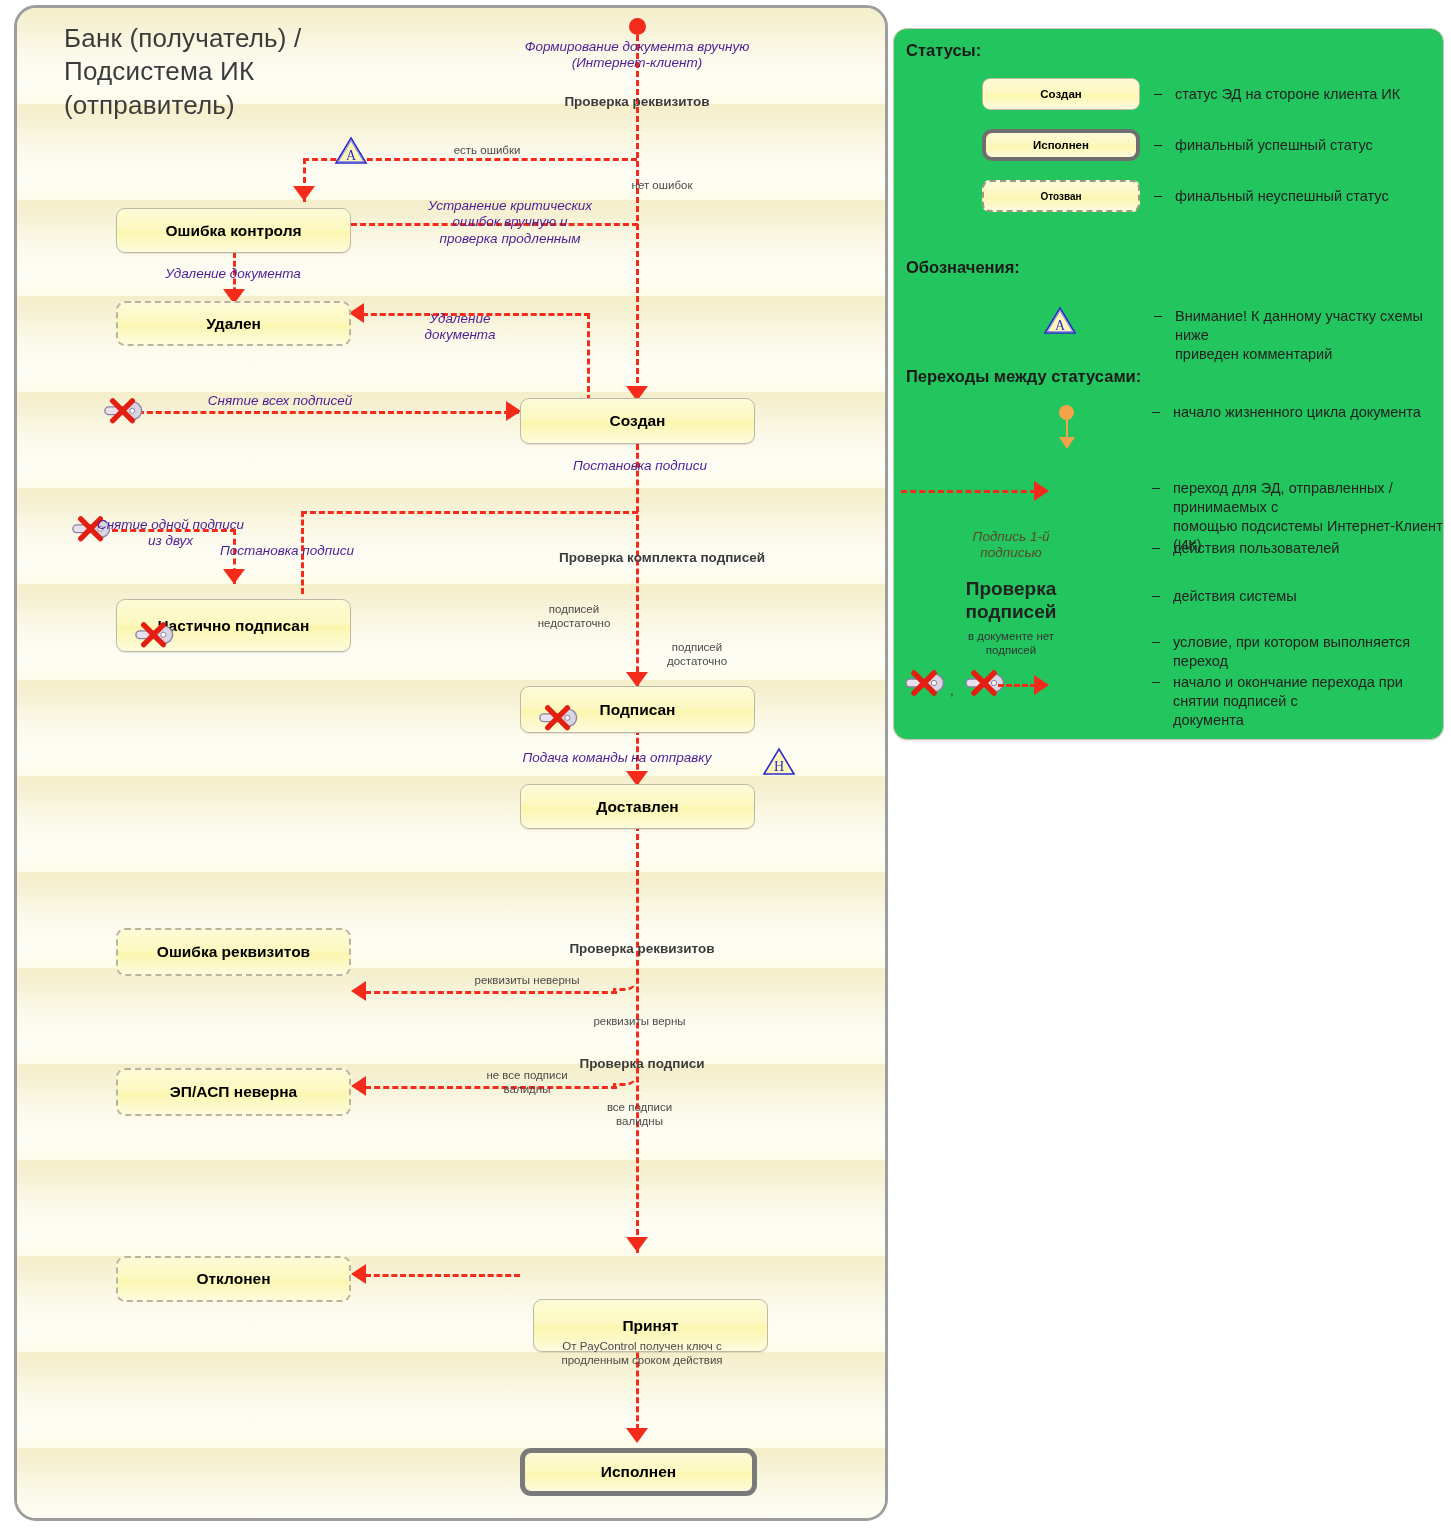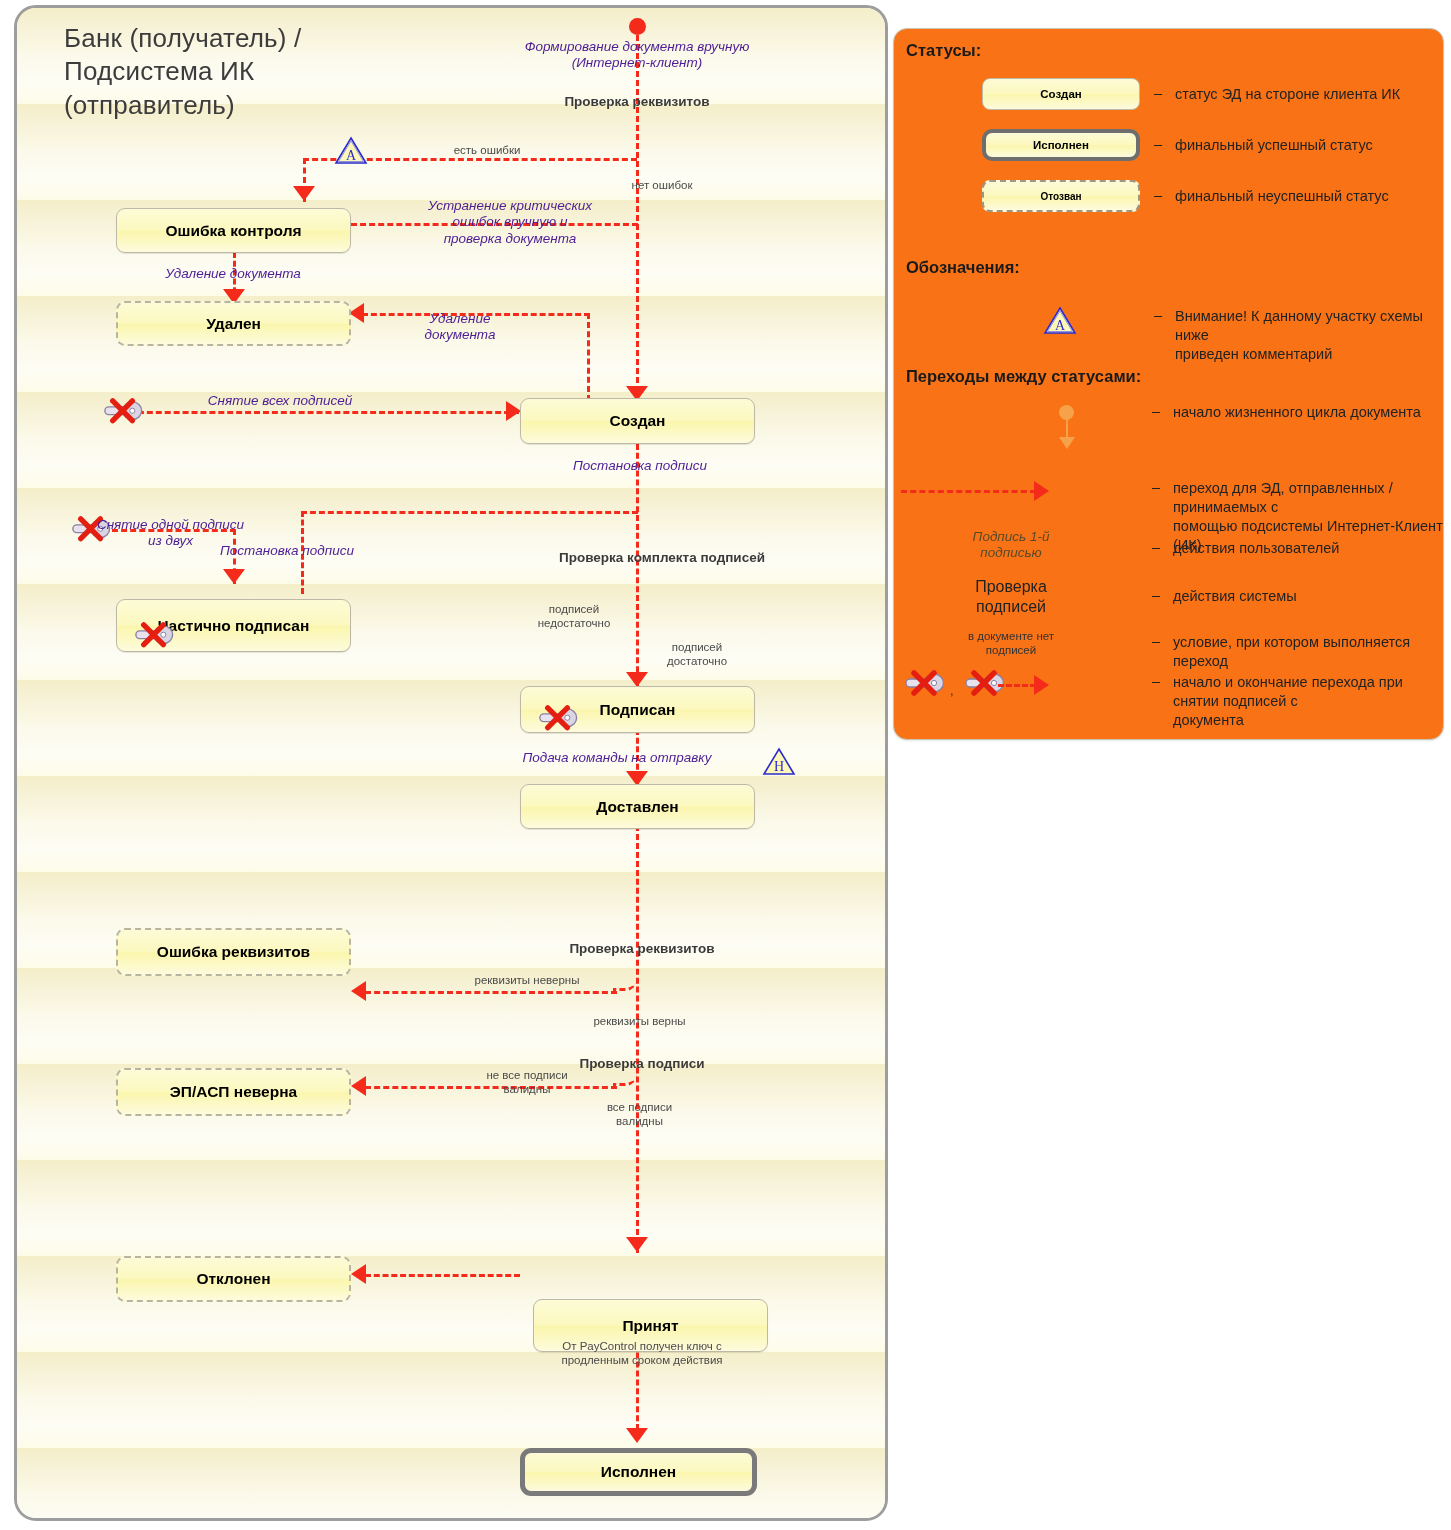--- a/index.html
+++ b/index.html
@@ -68,38 +68,38 @@
   
   .keyx{position:absolute;width:46px;height:26px;}
 
   
   .tri{position:absolute;width:34px;height:30px;}
 
   
   .legend{
     position:absolute;left:893px;top:28px;width:551px;height:712px;
     border:1.5px solid #c9c6b4;border-radius:14px;
-    background:#f97316;box-sizing:border-box;
+    background:#22c55e;box-sizing:border-box;
     box-shadow:0 1px 2px rgba(0,0,0,.10);
   }
   .lg-head{position:absolute;font-size:16.5px;font-weight:bold;color:#1a1a1a;}
   .lg-text{position:absolute;font-size:14.5px;color:#222;line-height:1.3;}
   .lg-dash{position:absolute;font-size:14.5px;color:#222;}
   .lg-chip{
     position:absolute;box-sizing:border-box;width:158px;height:32px;
     background:linear-gradient(to bottom,#fdfbd6 0%,#fcf8c0 48%,#fbf6ad 52%,#fdfbdd 100%);
     border-radius:8px;display:flex;align-items:center;justify-content:center;
     font-size:11.5px;font-weight:bold;color:#000;
   }
   .lg-chip.solid{border:1.5px solid #bdb9a6;}
   .lg-chip.final{border:4px solid #6e6e6e;border-radius:10px;}
   .lg-chip.dashed{border:2px dashed #9b9886;}
   .lg-sample{position:absolute;text-align:center;line-height:1.22;}
   .lg-sample.user{font-style:italic;font-size:13.5px;color:#5a4a28;}
-  .lg-sample.sys{font-weight:normal;font-size:16px;color:#222;}
+  .lg-sample.sys{font-weight:bold;font-size:19px;color:#222;}
   .lg-sample.cond{font-size:11.5px;color:#333;}
   .lg-arrowline{position:absolute;height:0;border-top:3px dashed #f42a1b;}
   .lg-startdot{position:absolute;width:15px;height:15px;border-radius:50%;background:#f6a24a;}
   .lg-startline{position:absolute;width:0;border-left:2px solid #f6a24a;}
   .lg-startarr{position:absolute;width:0;height:0;
     border-left:8px solid transparent;border-right:8px solid transparent;
     border-top:12px solid #f6a24a;}
   .lg-comma{position:absolute;font-size:13px;color:#333;}
 </style>
 </head>
@@ -247,21 +247,21 @@
 (Интернет-клиент)</div>
 
     <div class="lbl sys" style="left:470px;top:86px;width:300px;">Проверка реквизитов</div>
 
     <div class="lbl cond" style="left:380px;top:135px;width:180px;">есть ошибки</div>
 
     <div class="lbl cond" style="left:565px;top:170px;width:160px;">нет ошибок</div>
 
     <div class="lbl user" style="left:378px;top:190px;width:230px;white-space:pre-line;">Устранение критических
 ошибок вручную и
-проверка документа</div>
+проверка продленным</div>
 
     <div class="lbl user" style="left:126px;top:258px;width:180px;">Удаление документа</div>
 
     <div class="lbl user" style="left:380px;top:303px;width:126px;white-space:pre-line;">Удаление
 документа</div>
 
     <div class="lbl user" style="left:148px;top:385px;width:230px;">Снятие всех подписей</div>
 
     <div class="lbl user" style="left:508px;top:450px;width:230px;">Постановка подписи</div>
 

